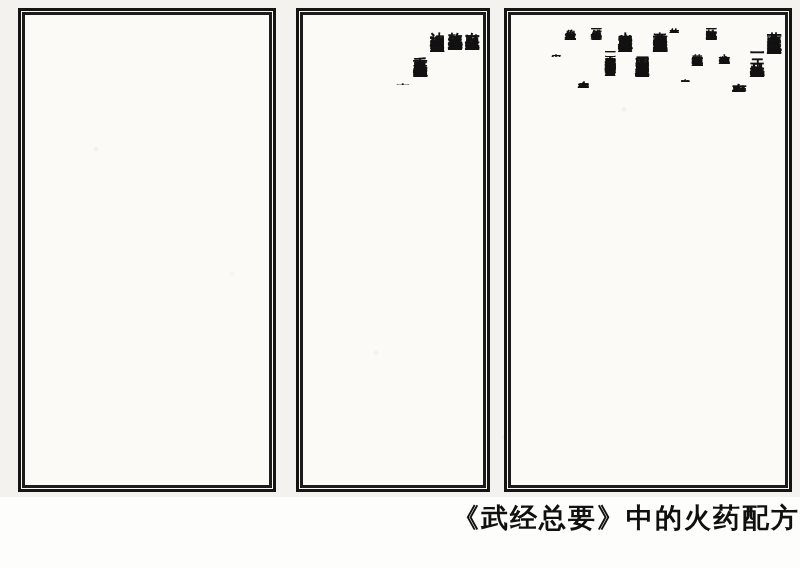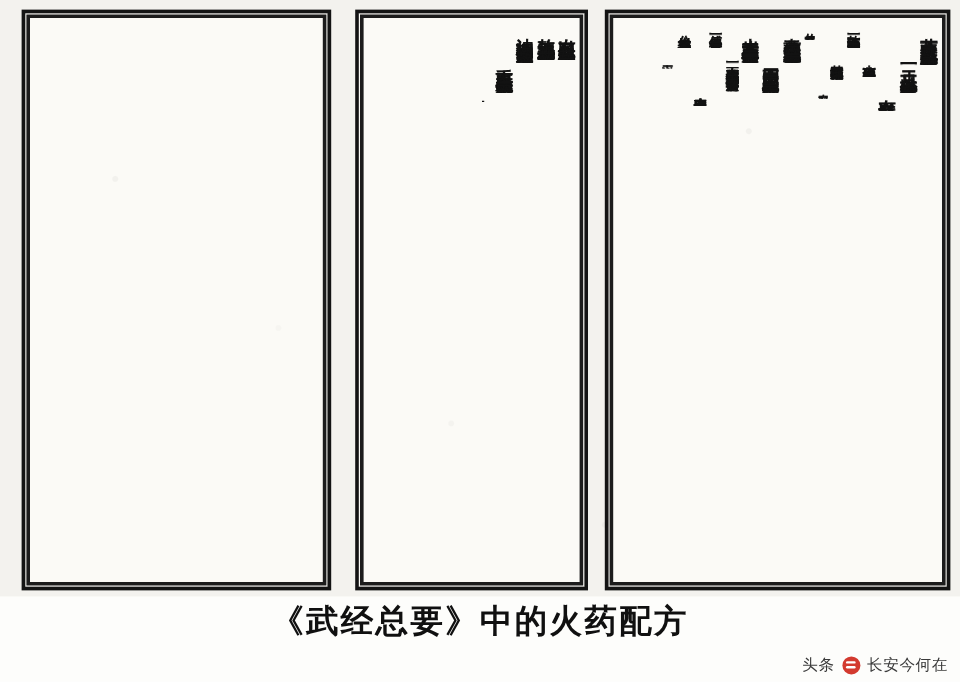--- a/index.html
+++ b/index.html
@@ -100,21 +100,21 @@
   .vcol.indent2 { padding-top: 52px; }
   .vcol.indent3 { padding-top: 96px; }
   .vcol.indent4 { padding-top: 150px; }
 
   
   .caption {
     position: absolute;
     left: 0;
     top: 500px;
     width: 800px;
-    text-align: center;
+    text-align: right;
     font-family: "DejaVu Serif", "Liberation Serif", serif;
     font-size: 27px;
     font-weight: 700;
     letter-spacing: 2px;
     color: #101010;
   }
   
   .footer {
     position: absolute;
     left: 0;
@@ -214,19 +214,14 @@
         <div class="vcol small indent2">麻皮十兩瀝青二兩半黃蠟一兩一十二兩</div>
         <div class="vcol small">分炭末半斤攪合塗傅千外若其氣熏人則口鼻血</div>
         <div class="vcol small indent">出二物遂以砲放之害攻城者</div>
       </div>
     </div>
 
   </div>
 
   <div class="caption">《武经总要》中的火药配方</div>
 
-  <div class="footer">
-    <span class="footer-label">头条</span>
-    <span class="footer-logo"></span>
-    <span class="footer-handle">长安今何在</span>
-  </div>
 
 </div>
 
 </body></html>

